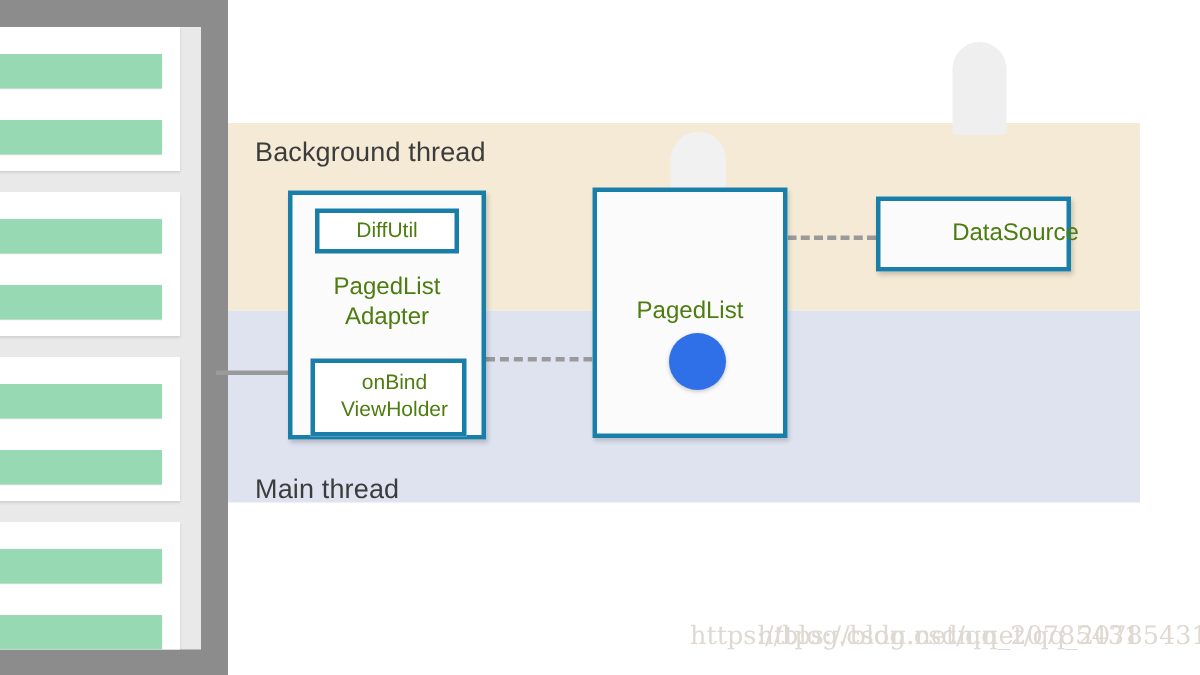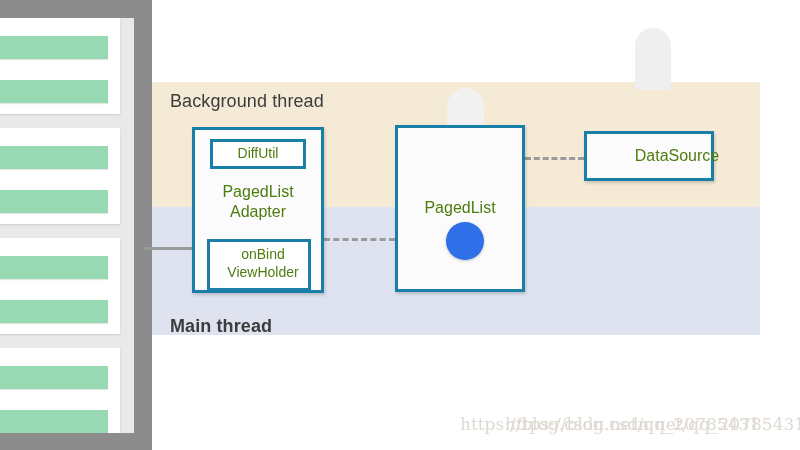--- a/index.html
+++ b/index.html
@@ -66,21 +66,21 @@
     background: #dfe3f0;
   }
   .band-label {
     position: absolute;
     font-size: 18px;
     color: #3c3c3c;
     letter-spacing: 0.1px;
     white-space: nowrap;
   }
   #label-background-thread { left: 18px; top: 91px; }
-  #label-main-thread { left: 18px; top: 316px; font-weight: bold; }
+  #label-main-thread { left: 18px; top: 316px; }
 
   
   .ghost-blob {
     position: absolute;
     background: #efefef;
     border-radius: 22px 22px 3px 3px;
   }
   #ghost-top { left: 483px; top: 28px; width: 36px; height: 62px; }
   #ghost-pagedlist {
     left: 295px; top: 88px; width: 37px; height: 150px;

